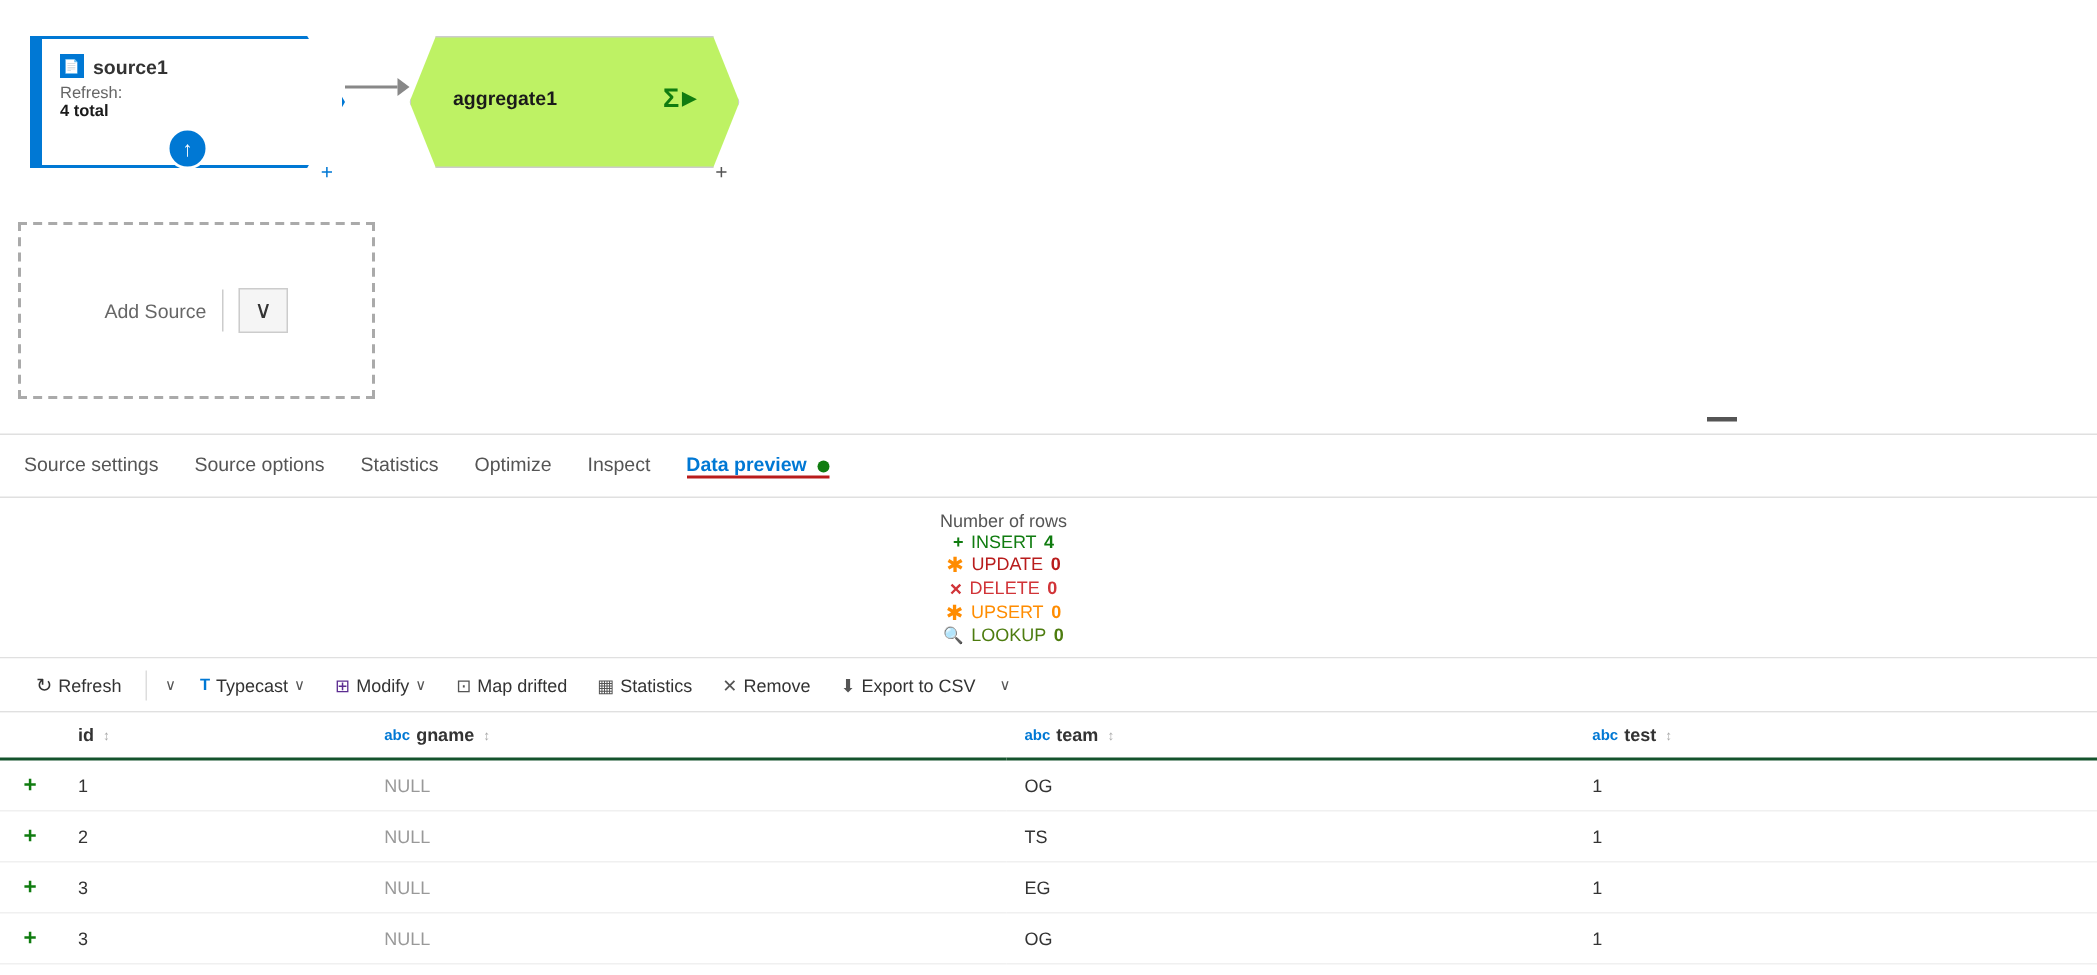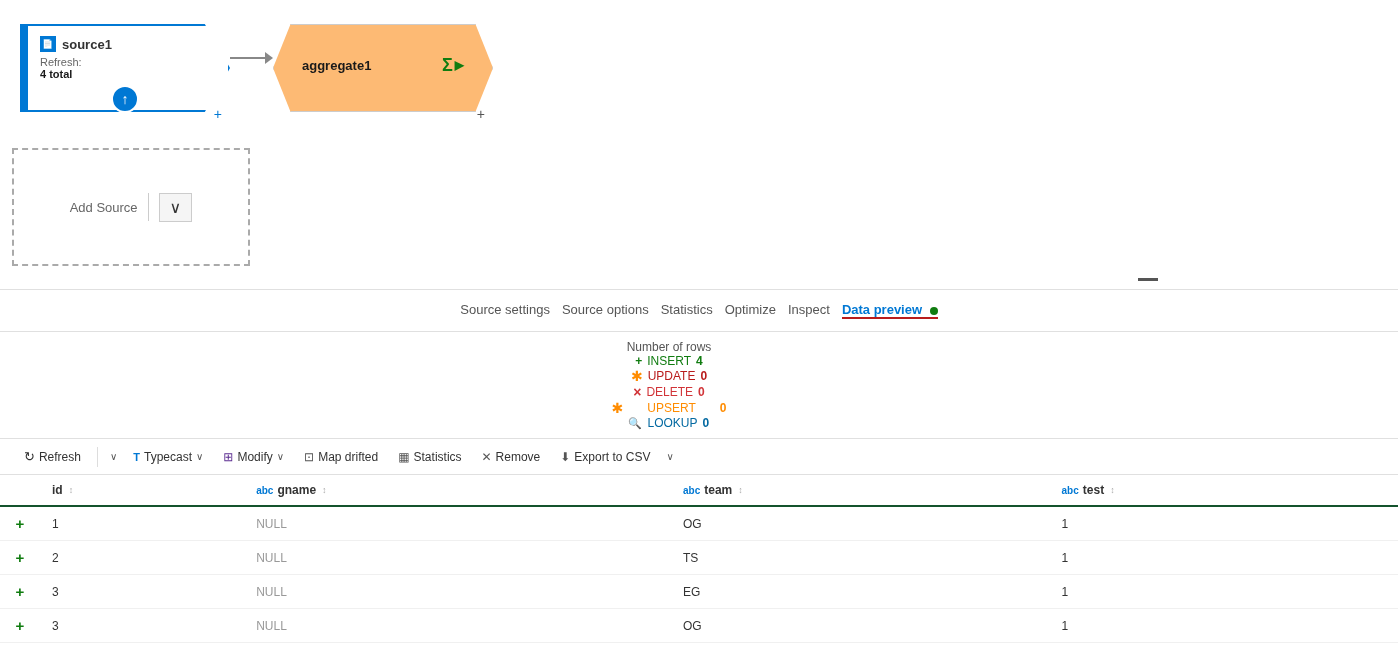--- a/index.html
+++ b/index.html
@@ -25,24 +25,23 @@
       height: 360px;
       display: flex;
       flex-direction: column;
     }
 
     .tabs-row {
       display: flex;
       align-items: center;
       border-bottom: 1px solid #e0e0e0;
       padding: 0 16px;
-      gap: 12px;
+      gap: 24px;
       height: 42px;
       flex-shrink: 0;
-      justify-content: center;
     }
 
     .tab-item {
       font-size: 13px;
       color: #555;
       cursor: pointer;
       padding-bottom: 2px;
       white-space: nowrap;
     }
 
@@ -88,22 +87,22 @@
 
     .stat-badge {
       font-weight: 700;
       font-size: 12px;
     }
 
     .stat-insert { color: #107c10; }
     .stat-insert-icon { color: #107c10; font-weight: 700; }
     .stat-update { color: #b91c1c; }
     .stat-delete { color: #d13438; }
-    .stat-upsert { color: #ff8c00; margin-left: 19px; }
-    .stat-lookup { color: #0369a1; }
+    .stat-upsert { color: #ff8c00; }
+    .stat-lookup { color: #4d7c0f; }
 
     .toolbar-row {
       display: flex;
       align-items: center;
       padding: 6px 16px;
       border-bottom: 1px solid #e0e0e0;
       gap: 4px;
       flex-shrink: 0;
       background: #fff;
     }
@@ -198,21 +197,21 @@
       </div>
       <div style="position:absolute;bottom:-10px;right:8px;font-size:14px;color:#0078d4;cursor:pointer;">+</div>
     </div>
 
     <div style="display:flex;align-items:center;margin-top:28px;">
       <div style="width:35px;height:2px;background:#888;"></div>
       <div style="width:0;height:0;border-top:6px solid transparent;border-bottom:6px solid transparent;border-left:8px solid #888;"></div>
     </div>
 
     <div style="position:relative;display:inline-block;">
-      <div style="border: 1px solid #ccc; background:#fdba74; width:220px; min-height:88px; clip-path: polygon(8% 0, 92% 0, 100% 50%, 92% 100%, 8% 100%, 0% 50%); position:relative; display:flex; align-items:center;">
+      <div style="border: 1px solid #ccc; background:#bef264; width:220px; min-height:88px; clip-path: polygon(8% 0, 92% 0, 100% 50%, 92% 100%, 8% 100%, 0% 50%); position:relative; display:flex; align-items:center;">
         <div style="padding: 10px 28px; width:100%;">
           <div style="font-size:13px;font-weight:600;color:#1a1a1a;margin-bottom:6px;display:flex;align-items:center;justify-content:space-between;">
             <span>aggregate1</span>
             <div style="display:flex;align-items:center;gap:2px;">
               <span style="color:#107c10;font-size:18px;font-weight:bold;">Σ</span>
               <span style="color:#107c10;font-size:12px;">▶</span>
             </div>
           </div>
         </div>
       </div>

